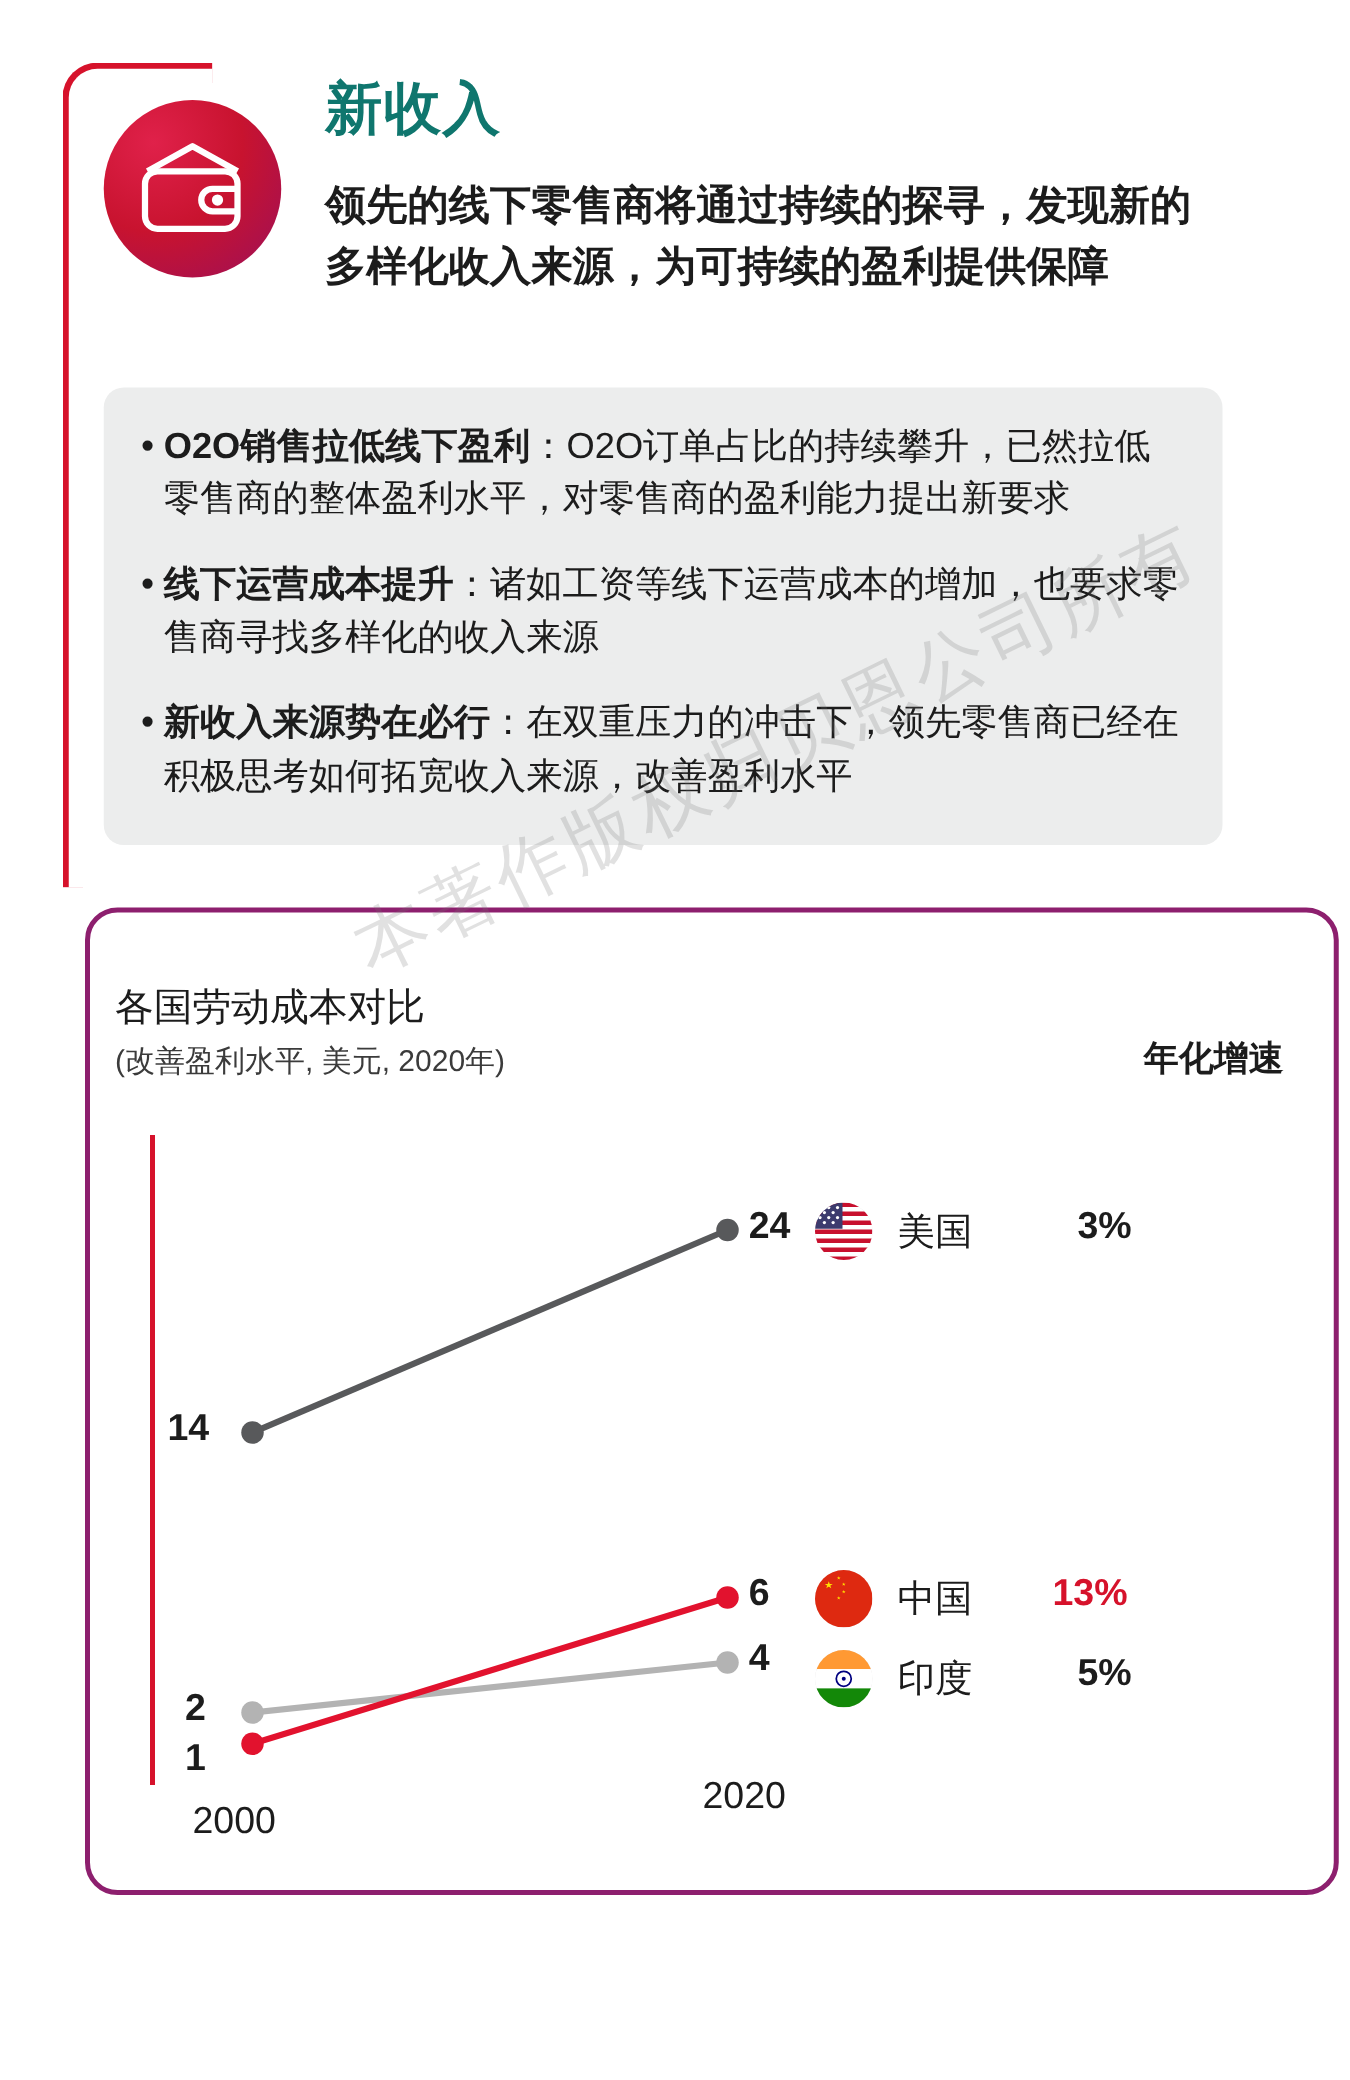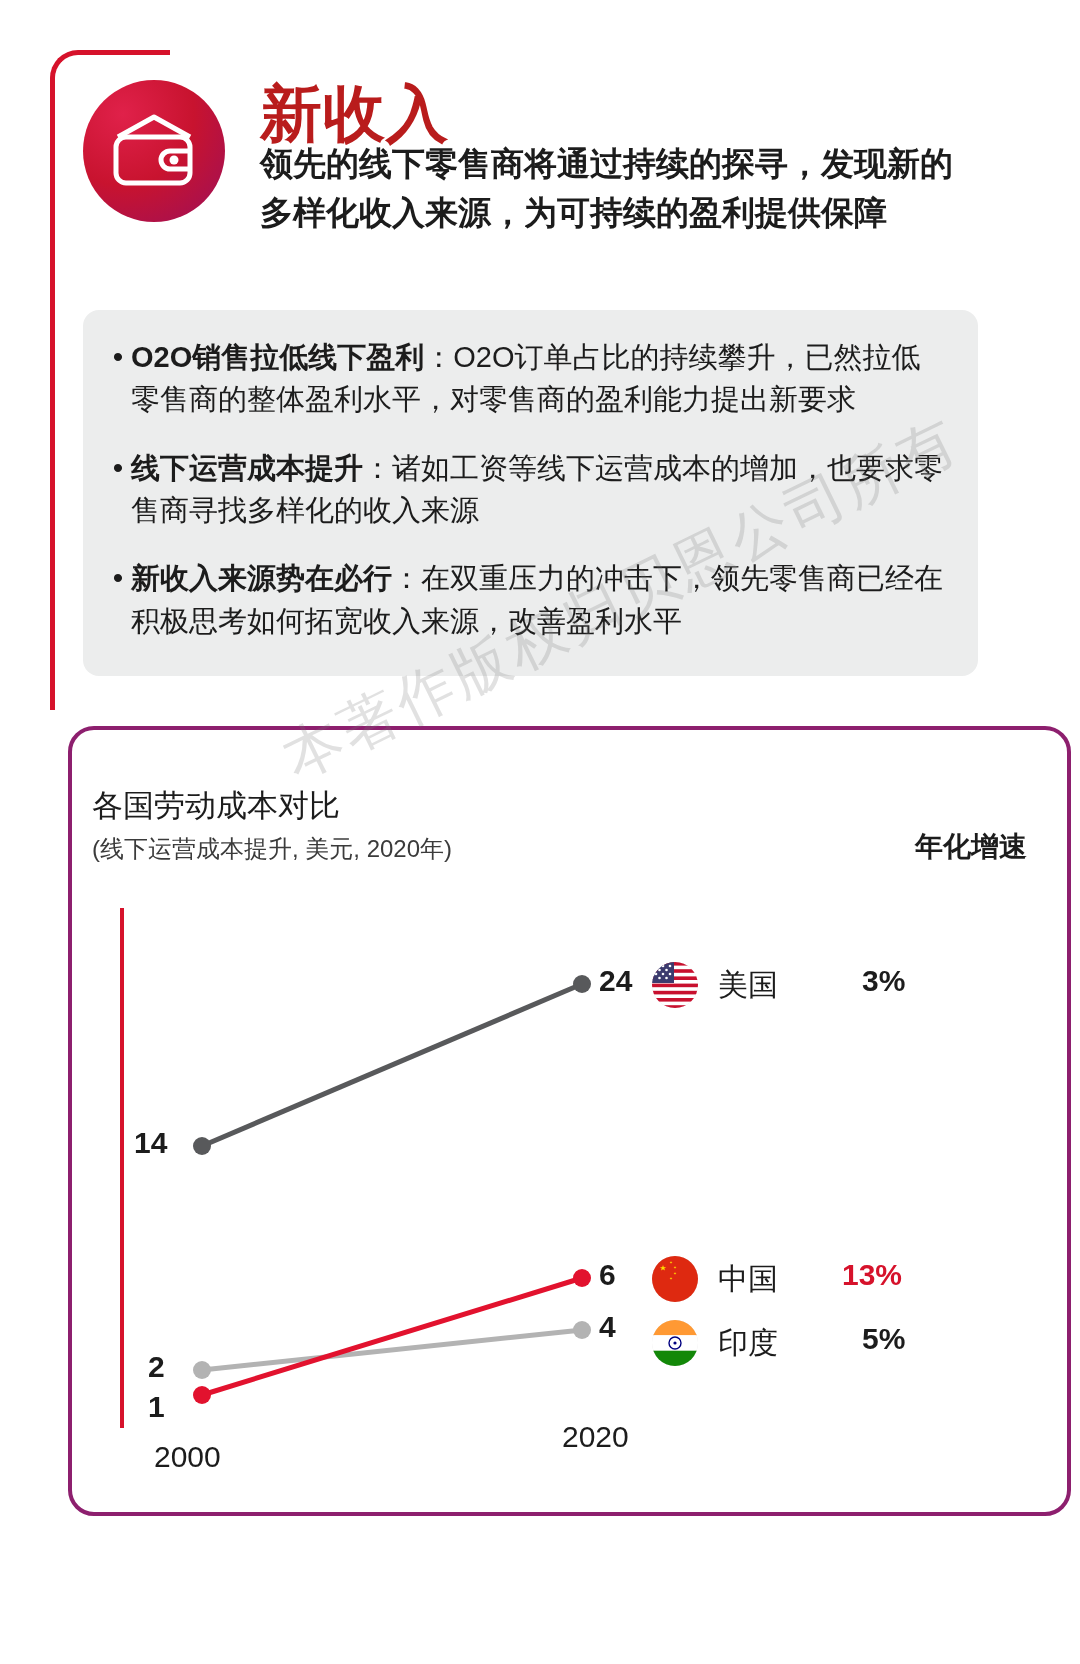--- a/index.html
+++ b/index.html
@@ -48,24 +48,24 @@
     background: radial-gradient(circle at 28% 24%, #e0214a 0%, #c8132f 48%, #9c0f5a 100%);
     display: flex;
     align-items: center;
     justify-content: center;
   }
   .wallet-badge svg { display:block; }
 
   .head-title {
     position: absolute;
     left: 210px;
-    top: 22px;
-    font-size: 62px;
-    font-weight: bold;
-    color: #b91c1c;
+    top: 6px;
+    font-size: 46px;
+    font-weight: bold;
+    color: #0f766e;
     letter-spacing: 1px;
   }
   .head-sub {
     position: absolute;
     left: 210px;
     top: 90px;
     width: 700px;
     font-size: 33px;
     line-height: 1.48;
     color: #1c1c1c;
@@ -241,21 +241,21 @@
     <div class="bullet">
       <div class="bullet-dot">•</div>
       <div class="bullet-text"><b>新收入来源势在必行</b><span>：在双重压力的冲击下，领先零售商已经在积极思考如何拓宽收入来源，改善盈利水平</span></div>
     </div>
   </div>
 </div>
 
 <div class="chart-card">
 
   <div class="chart-title">各国劳动成本对比</div>
-  <div class="chart-subtitle">(线下运营成本提升, 美元, 2020年)</div>
+  <div class="chart-subtitle">(改善盈利水平, 美元, 2020年)</div>
   <div class="growth-header">年化增速</div>
 
   <div class="plot">
 
     <div class="y-axis"></div>
 
     <svg class="svg-lines" width="910" height="620">
 
       <line x1="130" y1="266" x2="510" y2="104" stroke="#58595b" stroke-width="5"></line>
       <circle cx="130" cy="266" r="9" fill="#58595b"></circle>

